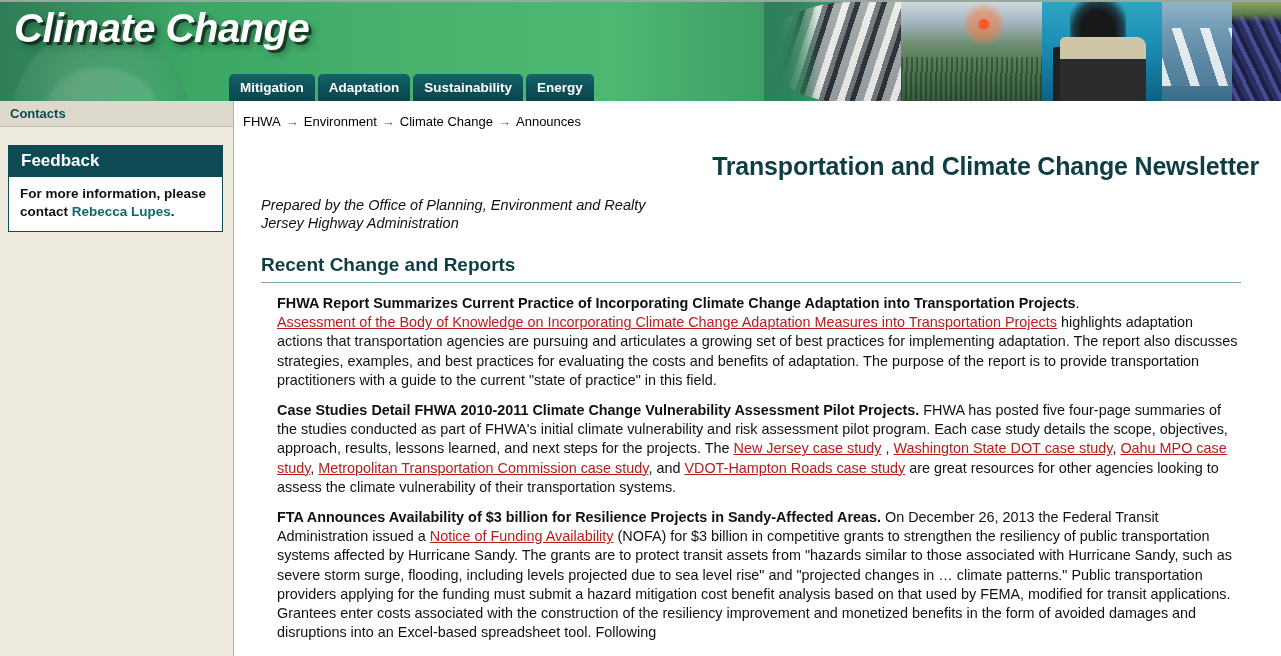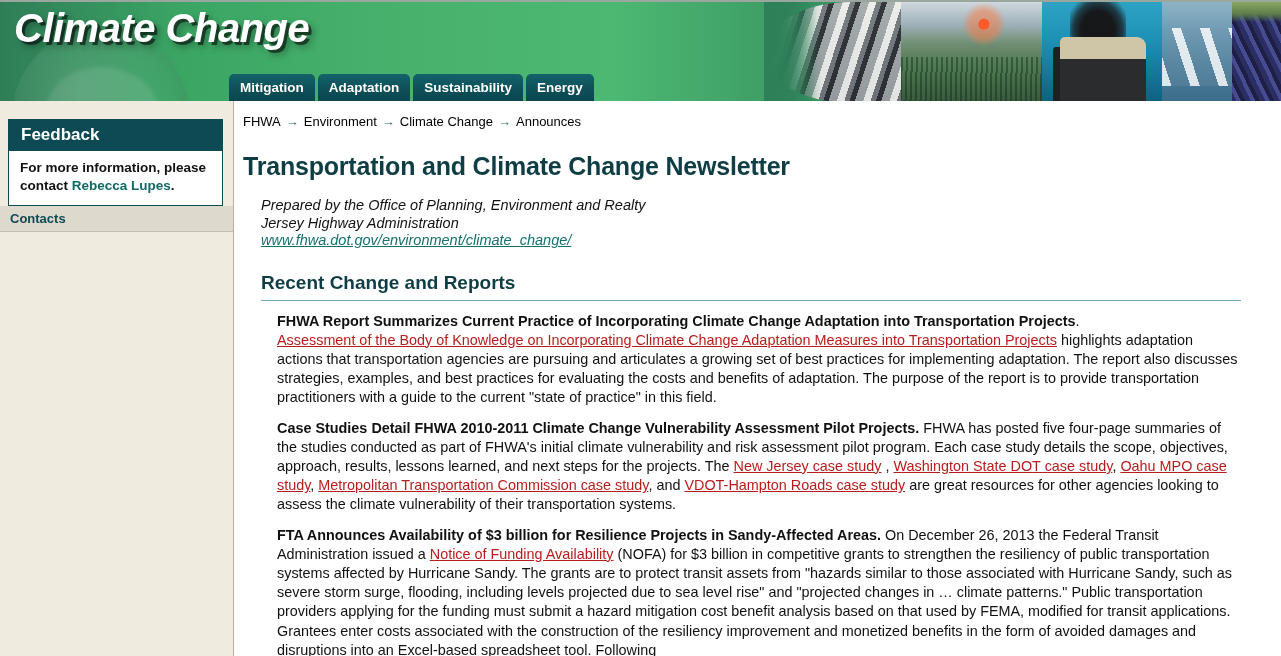--- a/index.html
+++ b/index.html
@@ -208,20 +208,21 @@
   }
   #breadcrumb a { color:#000000; text-decoration:none; }
   .bc-arrow { color:#2d6a6f; padding:0 5px; font-weight:bold; }
 
   #page-title {
     color: #0e3d43;
     font-size: 25px;
     font-weight: bold;
     margin: 21px 0 0 0;
     letter-spacing: -0.2px;
+    text-align: right;
   }
   #issue-title {
     color: #0e3d43;
     font-size: 20px;
     font-weight: bold;
     margin: 20px 0 0 11px;
   }
   #prepared {
     margin: 16px 0 0 18px;
     font-size: 14.5px;
@@ -280,43 +281,42 @@
     <div class="tab">Mitigation</div>
     <div class="tab">Adaptation</div>
     <div class="tab">Sustainability</div>
     <div class="tab">Energy</div>
   </div>
 </div>
 
 <div id="page">
 
   <div id="sidebar">
+    <div id="contacts-bar">Contacts</div>
+
     <div id="feedback-box">
       <div id="feedback-head">Feedback</div>
       <div id="feedback-body">
         <span>For more information, please contact </span><a href="#">Rebecca Lupes</a><span>.</span>
       </div>
     </div>
-
-    <div id="contacts-bar">Contacts</div>
   </div>
 
   <div id="main">
 
     <div id="breadcrumb">
       <a href="#">FHWA</a><span class="bc-arrow">→</span><a href="#">Environment</a><span class="bc-arrow">→</span><a href="#">Climate Change</a><span class="bc-arrow">→</span><a href="#">Announces</a>
     </div>
 
     <h1 id="page-title">Transportation and Climate Change Newsletter</h1>
 
 
     <div id="prepared">
       <div>Prepared by the Office of Planning, Environment and Realty</div>
       <div>Jersey Highway Administration</div>
-      <a href="#">www.fhwa.dot.gov/environment/climate_change/</a>
     </div>
 
     <h3 id="section-head">Recent Change and Reports</h3>
     <div id="section-rule"></div>
 
     <p class="article"><span class="lead">FHWA Report Summarizes Current Practice of Incorporating Climate Change Adaptation into Transportation Projects</span><span>.</span><br><a href="#">Assessment of the Body of Knowledge on Incorporating Climate Change Adaptation Measures into Transportation Projects</a><span> highlights adaptation actions that transportation agencies are pursuing and articulates a growing set of best practices for implementing adaptation. The report also discusses strategies, examples, and best practices for evaluating the costs and benefits of adaptation. The purpose of the report is to provide transportation practitioners with a guide to the current "state of practice" in this field.</span></p>
 
     <p class="article"><span class="lead">Case Studies Detail FHWA 2010-2011 Climate Change Vulnerability Assessment Pilot Projects.</span><span> FHWA has posted five four-page summaries of the studies conducted as part of FHWA's initial climate vulnerability and risk assessment pilot program. Each case study details the scope, objectives, approach, results, lessons learned, and next steps for the projects. The </span><a href="#">New Jersey case study</a><span> , </span><a href="#">Washington State DOT case study</a><span>, </span><a href="#">Oahu MPO case study</a><span>, </span><a href="#">Metropolitan Transportation Commission case study</a><span>, and </span><a href="#">VDOT-Hampton Roads case study</a><span> are great resources for other agencies looking to assess the climate vulnerability of their transportation systems.</span></p>
 
     <p class="article"><span class="lead">FTA Announces Availability of $3 billion for Resilience Projects in Sandy-Affected Areas.</span><span> On December 26, 2013 the Federal Transit Administration issued a </span><a href="#">Notice of Funding Availability</a><span> (NOFA) for $3 billion in competitive grants to strengthen the resiliency of public transportation systems affected by Hurricane Sandy. The grants are to protect transit assets from "hazards similar to those associated with Hurricane Sandy, such as severe storm surge, flooding, including levels projected due to sea level rise" and "projected changes in … climate patterns." Public transportation providers applying for the funding must submit a hazard mitigation cost benefit analysis based on that used by FEMA, modified for transit applications.  Grantees enter costs associated with the construction of the resiliency improvement and monetized benefits in the form of avoided damages and disruptions into an Excel-based spreadsheet tool. Following </span></p>

